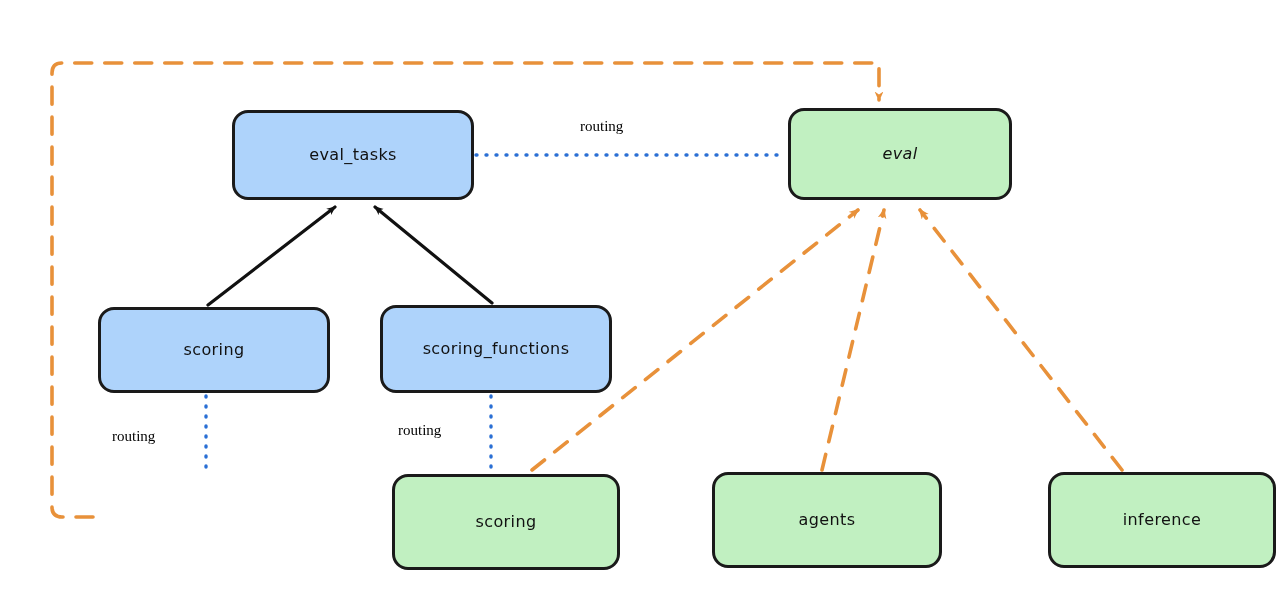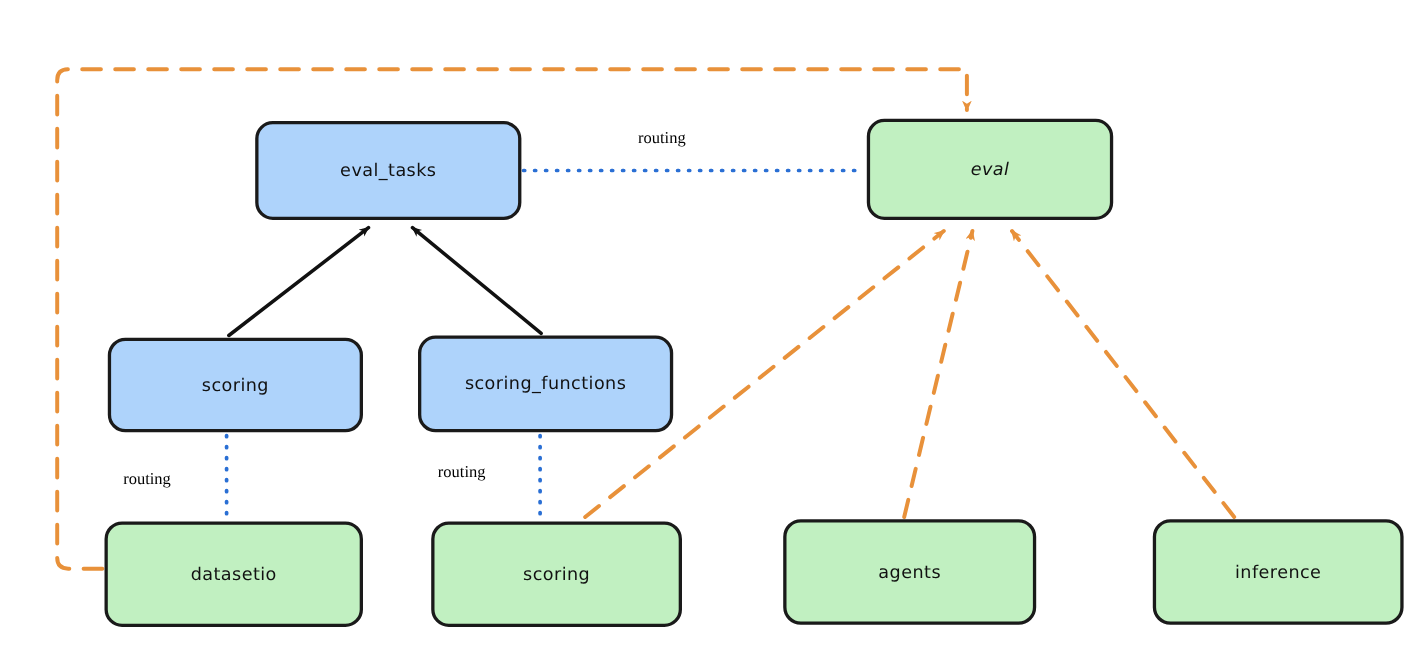--- a/index.html
+++ b/index.html
@@ -99,23 +99,20 @@
   </div>
 
   <div class="node-box node-blue" style="left:98px; top:307px; width:232px; height:86px;">
     <span class="node-label">scoring</span>
   </div>
 
   <div class="node-box node-blue" style="left:380px; top:305px; width:232px; height:88px;">
     <span class="node-label">scoring_functions</span>
   </div>
 
-  <div class="node-box node-green" style="left:95px; top:474px; width:235px; height:96px;">
-    <span class="node-label">datasetio</span>
-  </div>
 
   <div class="node-box node-green" style="left:712px; top:472px; width:230px; height:96px;">
     <span class="node-label">agents</span>
   </div>
 
   <div class="node-box node-green" style="left:392px; top:474px; width:228px; height:96px;">
     <span class="node-label">scoring</span>
   </div>
 
   <div class="node-box node-green" style="left:1028px; top:472px; width:228px; height:96px;margin-left:20px;">

